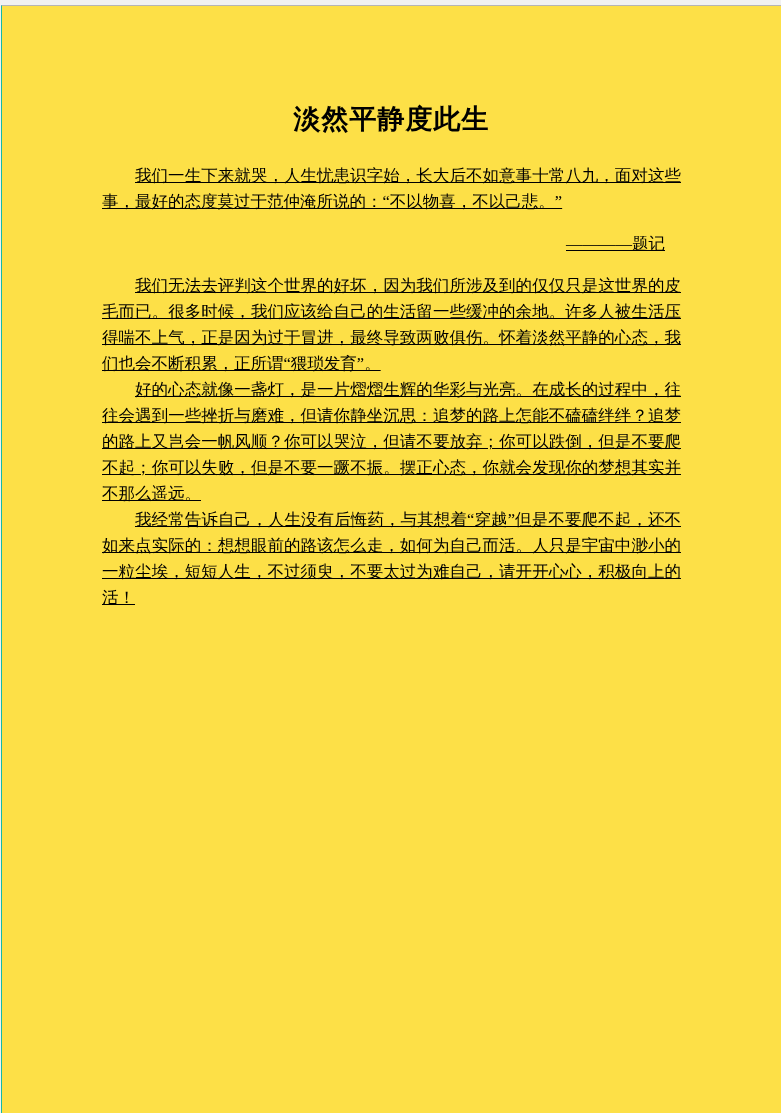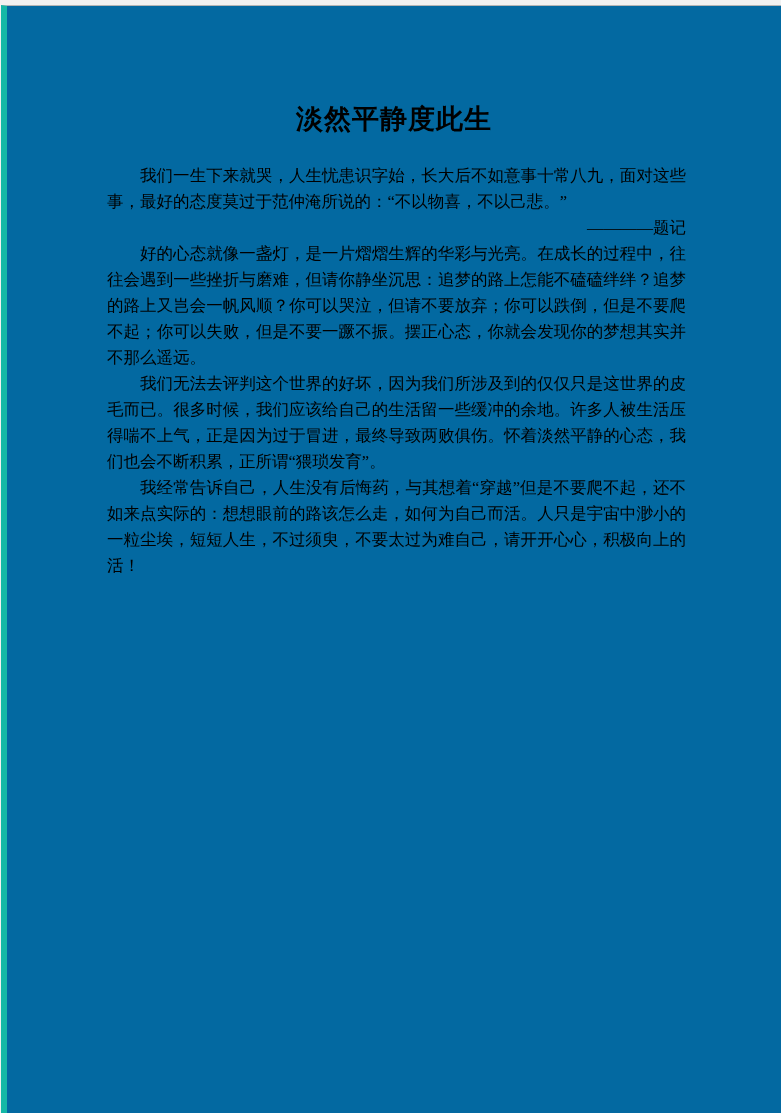--- a/index.html
+++ b/index.html
@@ -14,63 +14,64 @@
     height: 1113px;
     overflow: hidden;
     background: #f1f1f1;
   }
   .page {
     position: absolute;
     top: 5px;
     left: 1px;
     width: 780px;
     height: 1108px;
-    background: #0369a1;
+    background: #fde047;
     border-top: 1px solid #b5b5b5;
-    border-left: 6px solid #14b8a6;
+    border-left: 1px solid #14b8a6;
     box-sizing: border-box;
     color: #000000;
   }
   .essay-title {
     margin: 95px 0 0 0;
     text-align: center;
     font-size: 27px;
     line-height: 36px;
     font-weight: bold;
     color: #000000;
     letter-spacing: 1px;
   }
   .content {
     margin: 26px 0 0 100px;
     width: 579px;
     font-size: 16.5px;
     line-height: 26px;
     text-align: justify;
     text-justify: inter-ideograph;
     color: #000000;
+    text-decoration: underline;
   }
   .para {
     margin: 0;
     padding: 0;
     text-indent: 2em;
   }
   .attribution {
-    margin: 0;
+    margin: 16px;
     padding: 0;
     text-indent: 0;
     text-align: right;
   }
 </style>
 </head>
 <body>
 
 <div class="viewport">
   <div class="page">
     <h1 class="essay-title">淡然平静度此生</h1>
     <div class="content">
       <p class="para">我们一生下来就哭，人生忧患识字始，长大后不如意事十常八九，面对这些事，最好的态度莫过于范仲淹所说的：“不以物喜，不以己悲。”</p>
       <p class="attribution">————题记</p>
+      <p class="para">我们无法去评判这个世界的好坏，因为我们所涉及到的仅仅只是这世界的皮毛而已。很多时候，我们应该给自己的生活留一些缓冲的余地。许多人被生活压得喘不上气，正是因为过于冒进，最终导致两败俱伤。怀着淡然平静的心态，我们也会不断积累，正所谓“猥琐发育”。</p>
       <p class="para">好的心态就像一盏灯，是一片熠熠生辉的华彩与光亮。在成长的过程中，往往会遇到一些挫折与磨难，但请你静坐沉思：追梦的路上怎能不磕磕绊绊？追梦的路上又岂会一帆风顺？你可以哭泣，但请不要放弃；你可以跌倒，但是不要爬不起；你可以失败，但是不要一蹶不振。摆正心态，你就会发现你的梦想其实并不那么遥远。</p>
-      <p class="para">我们无法去评判这个世界的好坏，因为我们所涉及到的仅仅只是这世界的皮毛而已。很多时候，我们应该给自己的生活留一些缓冲的余地。许多人被生活压得喘不上气，正是因为过于冒进，最终导致两败俱伤。怀着淡然平静的心态，我们也会不断积累，正所谓“猥琐发育”。</p>
       <p class="para">我经常告诉自己，人生没有后悔药，与其想着“穿越”但是不要爬不起，还不如来点实际的：想想眼前的路该怎么走，如何为自己而活。人只是宇宙中渺小的一粒尘埃，短短人生，不过须臾，不要太过为难自己，请开开心心，积极向上的活！</p>
     </div>
   </div>
 </div>
 
 </body></html>

